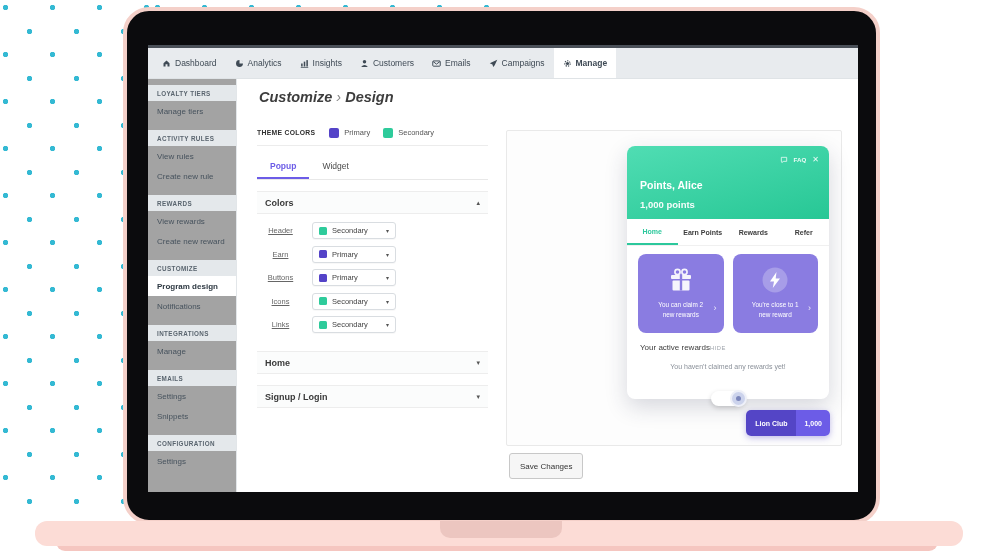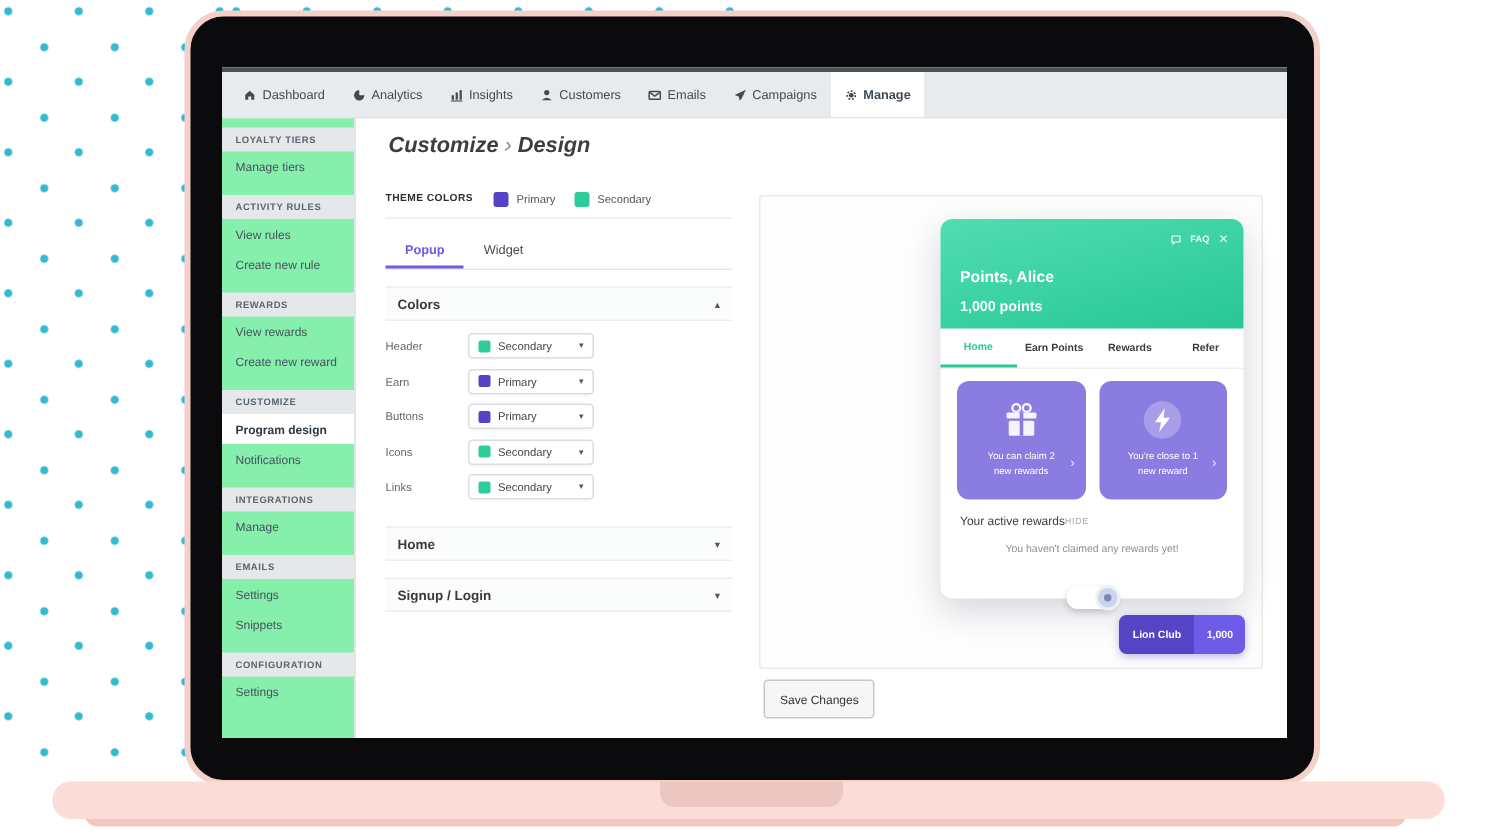--- a/index.html
+++ b/index.html
@@ -34,21 +34,21 @@
   .topline { position:absolute; top:0; left:0; right:0; height:3px; background:#4a5058; }
   .navbar { position:absolute; top:3px; left:0; right:0; height:31px; background:#e8ebee;
             display:flex; align-items:stretch; padding-left:5px; border-bottom:1px solid #dfe3e6; }
   .nav-item { display:flex; align-items:center; gap:4px; padding:0 9px;
               font-size:8.5px; color:#3f4a55; cursor:pointer; white-space:nowrap; }
   .nav-item.active { background:#ffffff; font-weight:700; }
   .nav-item svg { flex:none; }
 
   
   .sidebar { position:absolute; top:34px; left:0; bottom:0; width:89px;
-             background:#86efac; border-right:1px solid #e2e6e9; padding-top:6px; }
+             background:#a3a3a3; border-right:1px solid #e2e6e9; padding-top:6px; }
   .side-header { background:#e4e8eb; color:#59646e; font-size:6.3px; font-weight:700;
                  letter-spacing:.4px; padding:5px 9px 4px; text-transform:uppercase; margin-top:9px; }
   .side-header:first-child { margin-top:0; }
   .side-item { font-size:8px; color:#46525d; padding:6px 9px 5px; cursor:pointer; }
   .side-item.active { background:#ffffff; color:#2d3842; font-weight:700; }
 
   
   .main { position:absolute; top:34px; left:90px; right:0; bottom:0; background:#fff; }
   .page-title { position:absolute; left:21px; top:10px; font-size:14.5px; font-weight:600; color:#3d3d3d;font-style:italic; }
   .page-title .sep { color:#888; font-weight:400; padding:0 4px; }
@@ -66,21 +66,21 @@
 
   .section-head { position:absolute; left:19px; width:231px; height:23px; background:#fbfcfc;
                   border-top:1px solid #ededed; border-bottom:1px solid #ededed;
                   display:flex; justify-content:space-between; align-items:center;
                   padding:0 8px; font-size:9px; font-weight:700; color:#3a3a3a; cursor:pointer; }
   .section-caret { font-size:7px; color:#555; }
   .head-colors { top:112px; } .head-home { top:272px; } .head-signup { top:306px; }
 
   .color-rows { position:absolute; left:19px; top:143px; width:231px; }
   .crow { display:flex; align-items:center; margin-bottom:6.5px; }
-  .crow-label { width:55px; text-align:left; padding-right:8px; font-size:7.5px; color:#666; }
+  .crow-label { width:55px; text-align:center; padding-right:8px; font-size:7.5px; color:#666;text-decoration:underline; }
   .dropdown { width:84px; height:17px; background:#fff; border:1px solid #d9dde1; border-radius:3px;
               display:flex; align-items:center; padding:0 6px; gap:5px; cursor:pointer;
               box-shadow:0 1px 1px rgba(0,0,0,.03); }
   .dd-swatch { width:8px; height:8px; border-radius:1.5px; flex:none; }
   .dd-text { flex:1; font-size:7.5px; color:#444; }
   .dd-caret { font-size:6px; color:#555; }
 
   
   .preview-panel { position:absolute; left:268px; top:51px; width:336px; height:316px;
                    border:1px solid #e9e9e9; background:#fdfdfd; border-radius:2px; }

